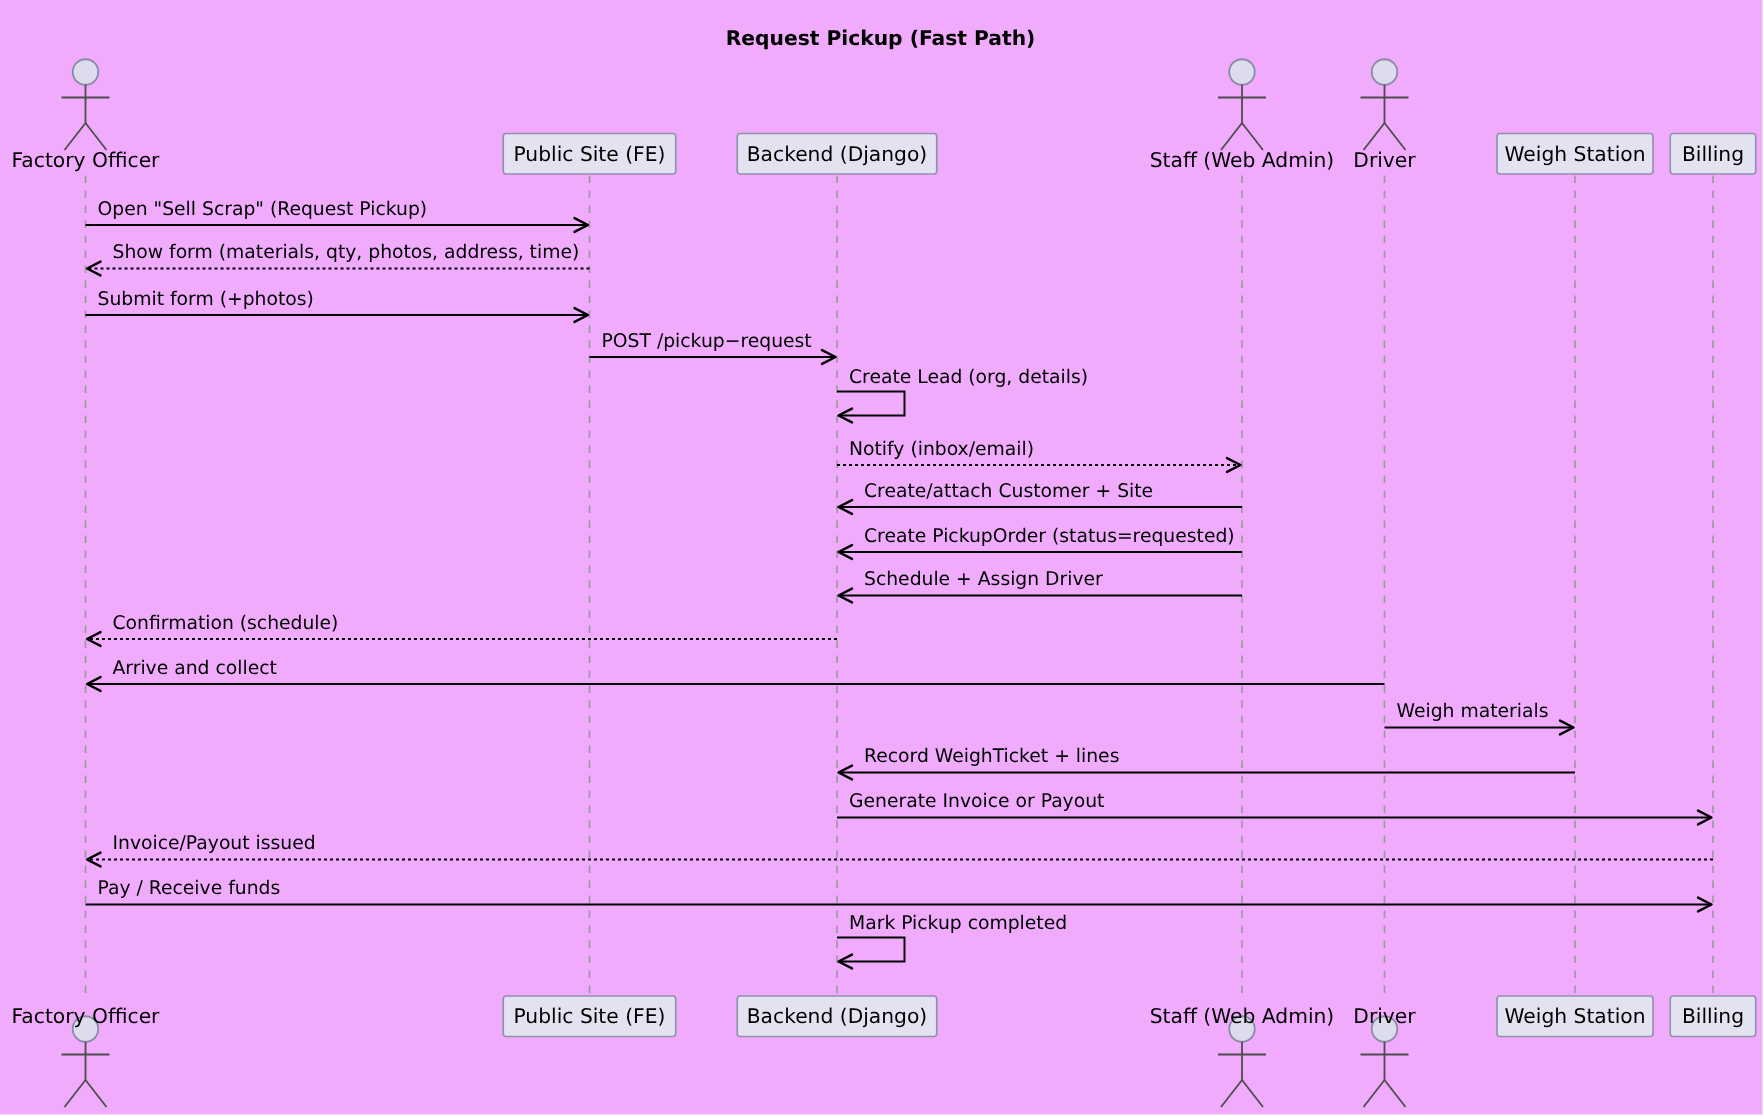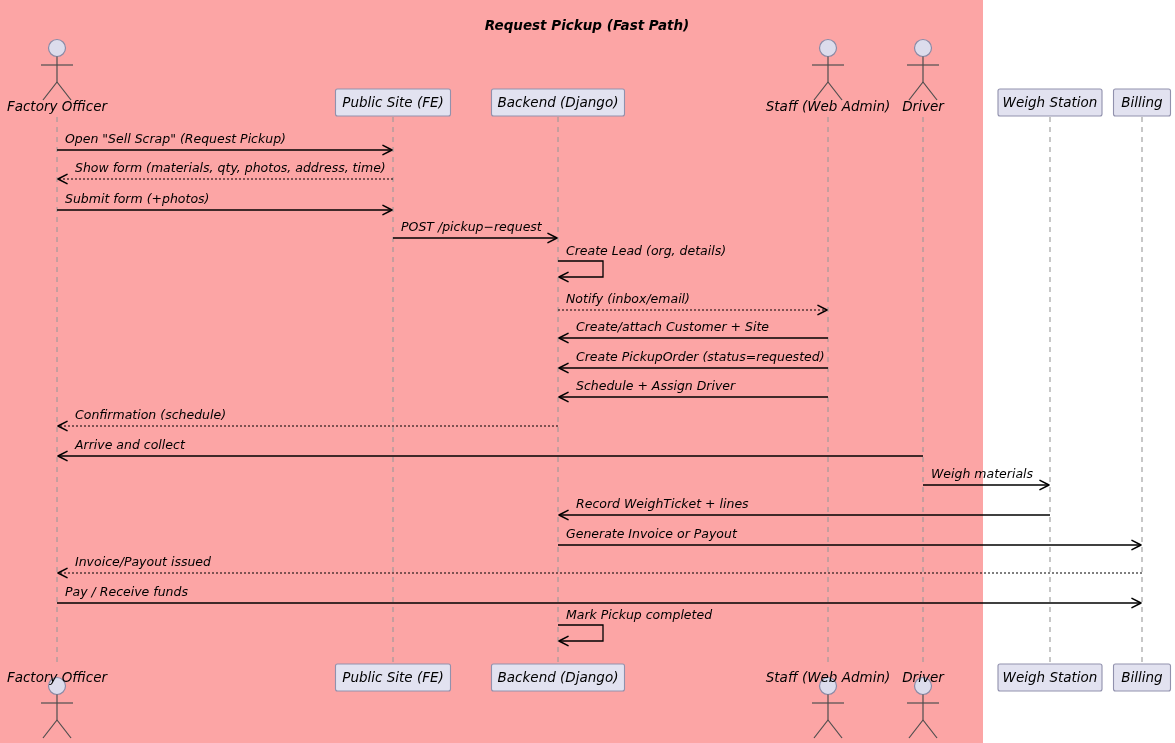--- a/index.html
+++ b/index.html
@@ -9,24 +9,23 @@
     background: #ffffff;
   }
   body {
     font-family: "DejaVu Sans", sans-serif;
     width: 1175px;
     height: 743px;
     overflow: hidden;
   }
   #diagram-root {
     position: relative;
-    width: 983px;
+    width: 1175px;
     height: 743px;
-    background: #fca5a5;
-    font-style: italic;
+    background: #f0abfc;
   }
   svg.seq {
     position: absolute;
     top: 0;
     left: 0;
     width: 1175px;
     height: 743px;
   }
   .title-text {
     font-family: "DejaVu Sans", sans-serif;

